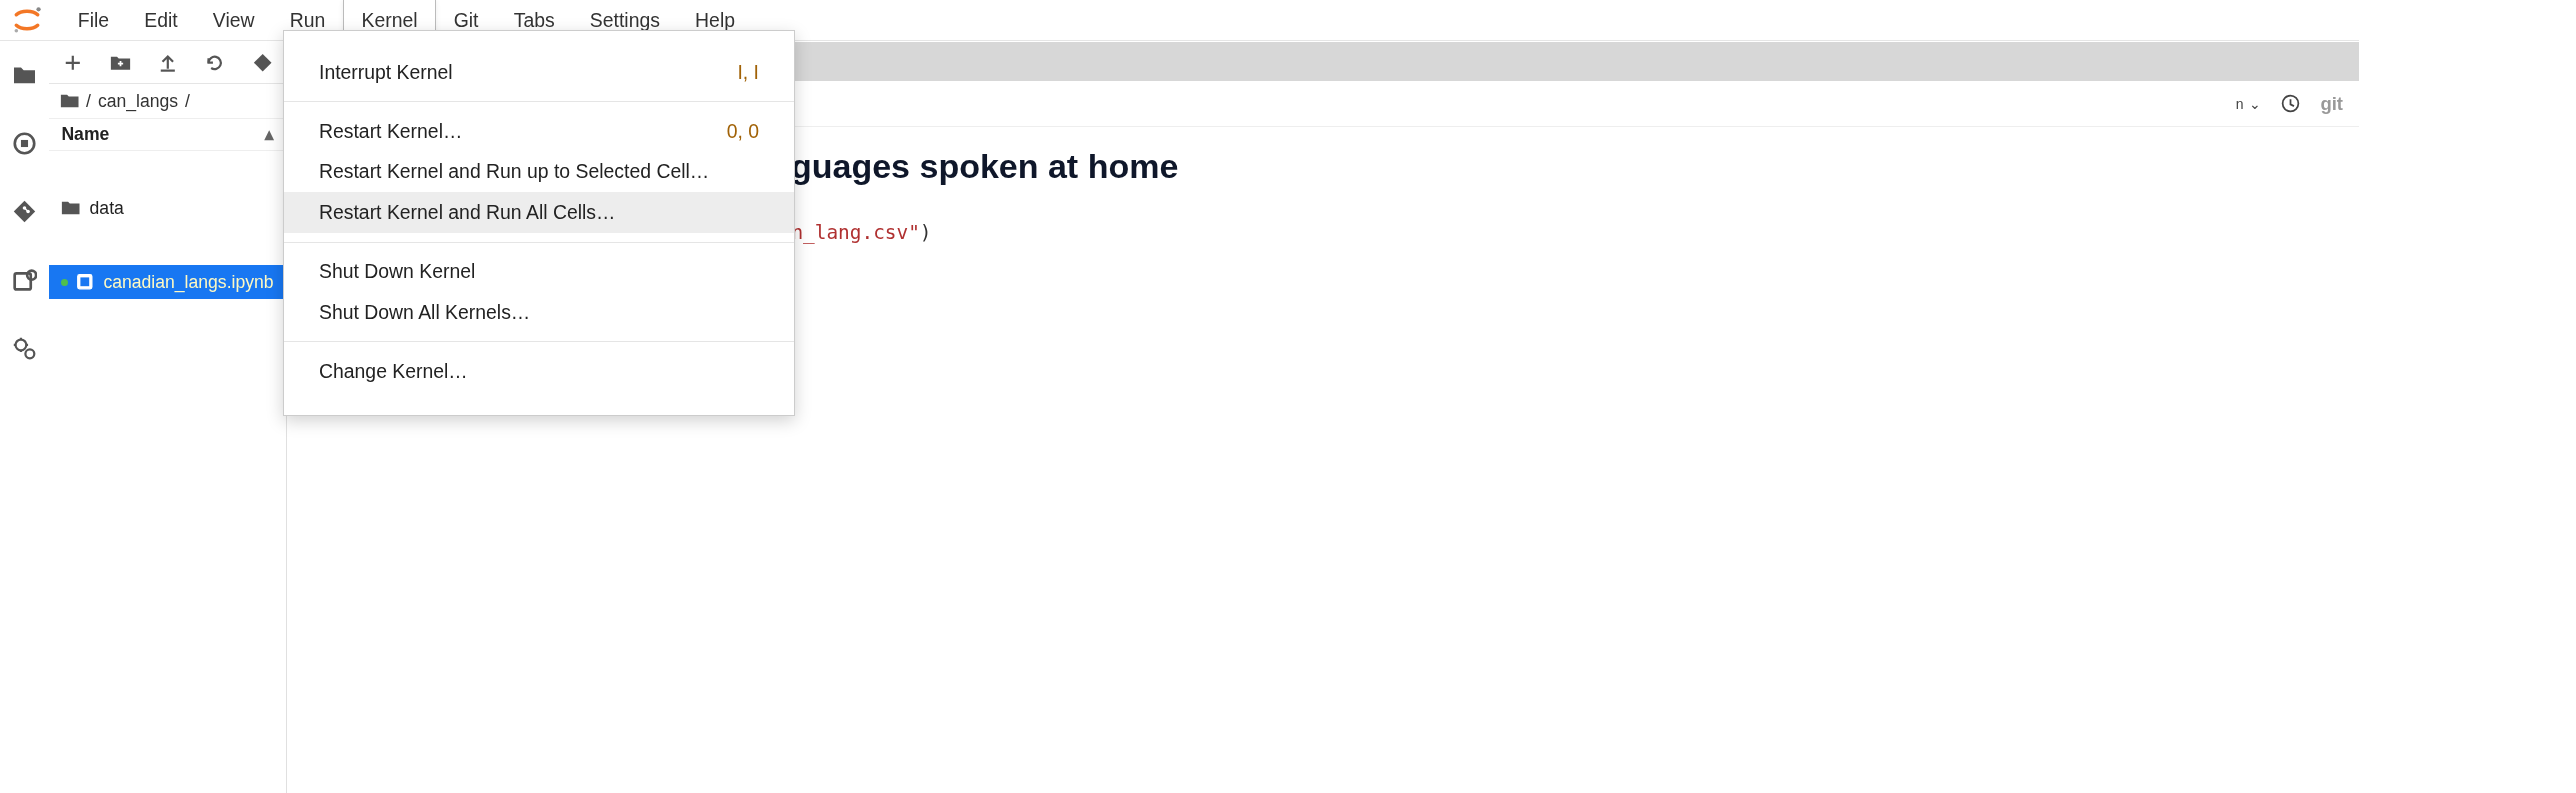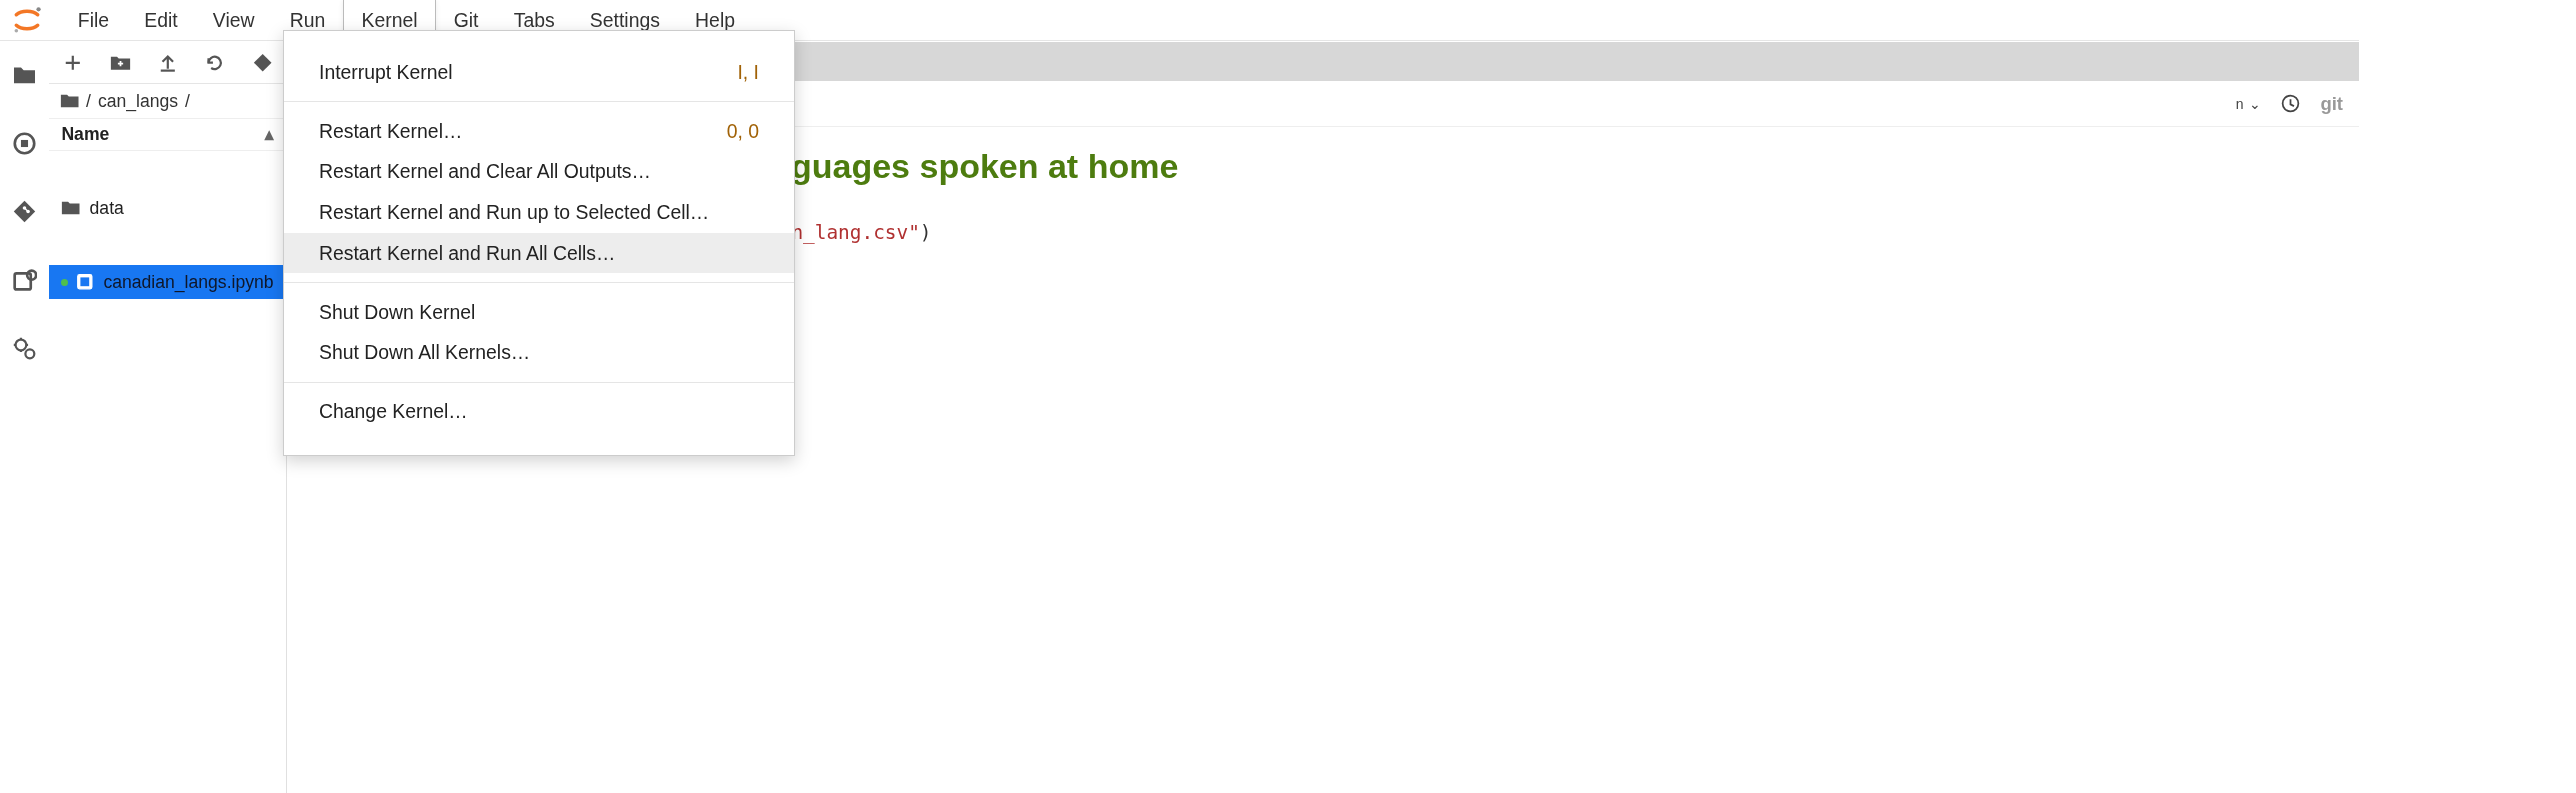--- a/index.html
+++ b/index.html
@@ -18,35 +18,35 @@
 
   
   .left-panel { position:absolute; left:49px; top:42px; width:238px; bottom:0; border-right:0.9px solid #e0e0e0; }
   .fbtoolbar { height:42px; border-bottom:0.9px solid #e5e5e5; display:flex; align-items:center; justify-content:space-around; }
   .fb-btn { width:28px; height:28px; display:flex; align-items:center; justify-content:center; color:#555; }
   .breadcrumb { height:35px; display:flex; align-items:center; gap:7px; padding:0 10.6px; border-bottom:0.9px solid #eee; font-size:17.6px; color:#333; }
   .name-header { height:32px; display:flex; align-items:center; padding:0 12.4px; font-weight:600; font-size:17.6px; border-bottom:0.9px solid #eee; }
   .name-header .sort-caret { margin-left:auto; color:#666; }
   .fb-row { height:34px; display:flex; align-items:center; gap:8.8px; padding:0 12.4px; font-size:17.6px;margin-top:40px; }
   .fb-row .ico { width:19.4px; height:19.4px; display:flex; align-items:center; justify-content:center; }
-  .fb-row.selected { background:#1877f2; color:#0f172a; }
+  .fb-row.selected { background:#1877f2; color:#fef9c3; }
   .fb-row.selected .ico svg { fill:#fff; }
   .fb-dot { width:7px; height:7px; border-radius:50%; background:#4fbf4f; margin-right:-1.8px; }
 
   
   .main-area { position:absolute; left:288px; top:42px; right:0; bottom:0; }
   .nbtabbar { height:39px; background:#d7d7d7; } 
   .nbtoolbar { height:46px; display:flex; align-items:center; padding:0 16px; gap:5.3px; border-bottom:0.9px solid #eee; color:#444; }
   .nbtoolbar .right { display:flex; align-items:center; gap:19.4px; }
   .nbtoolbar .spacer { flex:1; }
   .nbtoolbar .ddcaret { font-size:14px; }
   .git-text { color:#999; font-size:18.5px; font-weight:600; }
 
   .nb-content { padding:16px 35px 0 35px; font-size:21px; }
-  .nb-title { font-size:34px; font-weight:700; margin:3.5px 0 25px 0; color:#4d7c0f; }
+  .nb-title { font-size:34px; font-weight:700; margin:3.5px 0 25px 0; color:#0f172a; }
   .nb-body { font-size:20px; line-height:1.55; }
   .codecell { margin-top:35px; }
   .prompt { display:inline-block; font-family: "SF Mono", Menlo, Consolas, monospace; color:#888; font-size:17.6px; vertical-align:top; width:62px; text-align:right; padding-top:3.5px; }
   .code { display:inline-block; font-family: "SF Mono", Menlo, Consolas, monospace; font-size:19.4px; color:#333; vertical-align:top; }
   .tok-op { color:#666; }
   .tok-fn { color:#333; }
   .tok-str { color:#b03030; }
 
   
   .kernel-menu { position:absolute; left:283px; top:30px; width:512px; background:#fff; border:0.9px solid #ccc; box-shadow:0 5.3px 16px rgba(0,0,0,0.18); padding:21px 0 23px 0; z-index:1000; }
@@ -227,23 +227,20 @@
     <div class="mi">
       <span>Interrupt Kernel</span>
       <span class="shortcut">I, I</span>
     </div>
     <div class="sep"></div>
     <div class="mi">
       <span>Restart Kernel…</span>
       <span class="shortcut">0, 0</span>
     </div>
     <div class="mi">
-      <span>Restart Kernel and Clear All Outputs…</span>
-    </div>
-    <div class="mi">
       <span>Restart Kernel and Run up to Selected Cell…</span>
     </div>
     <div class="mi highlight">
       <span>Restart Kernel and Run All Cells…</span>
     </div>
     <div class="sep"></div>
     <div class="mi">
       <span>Shut Down Kernel</span>
     </div>
     <div class="mi">

